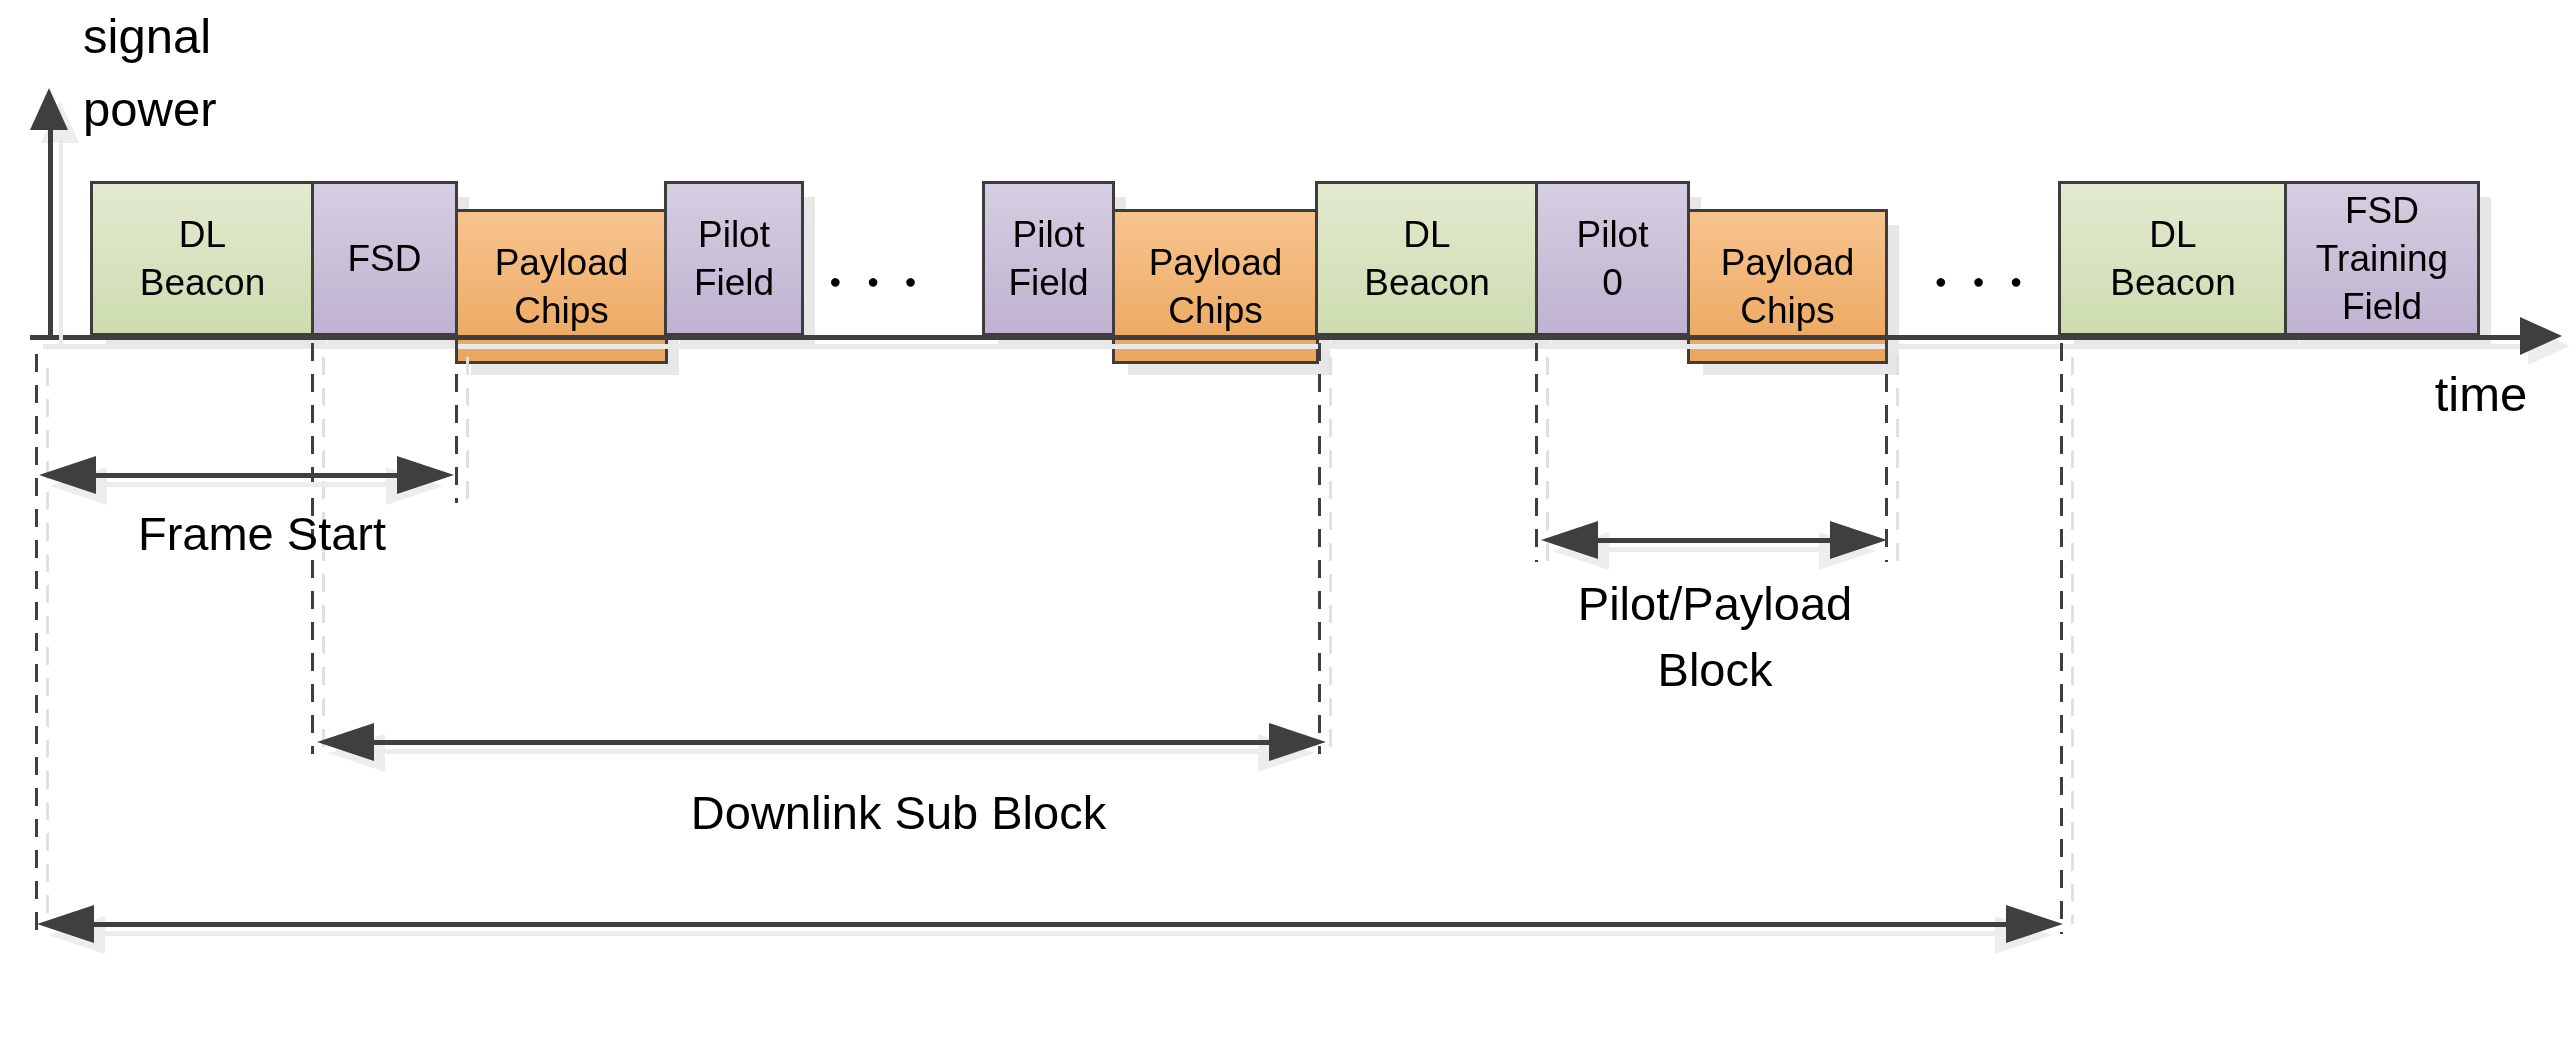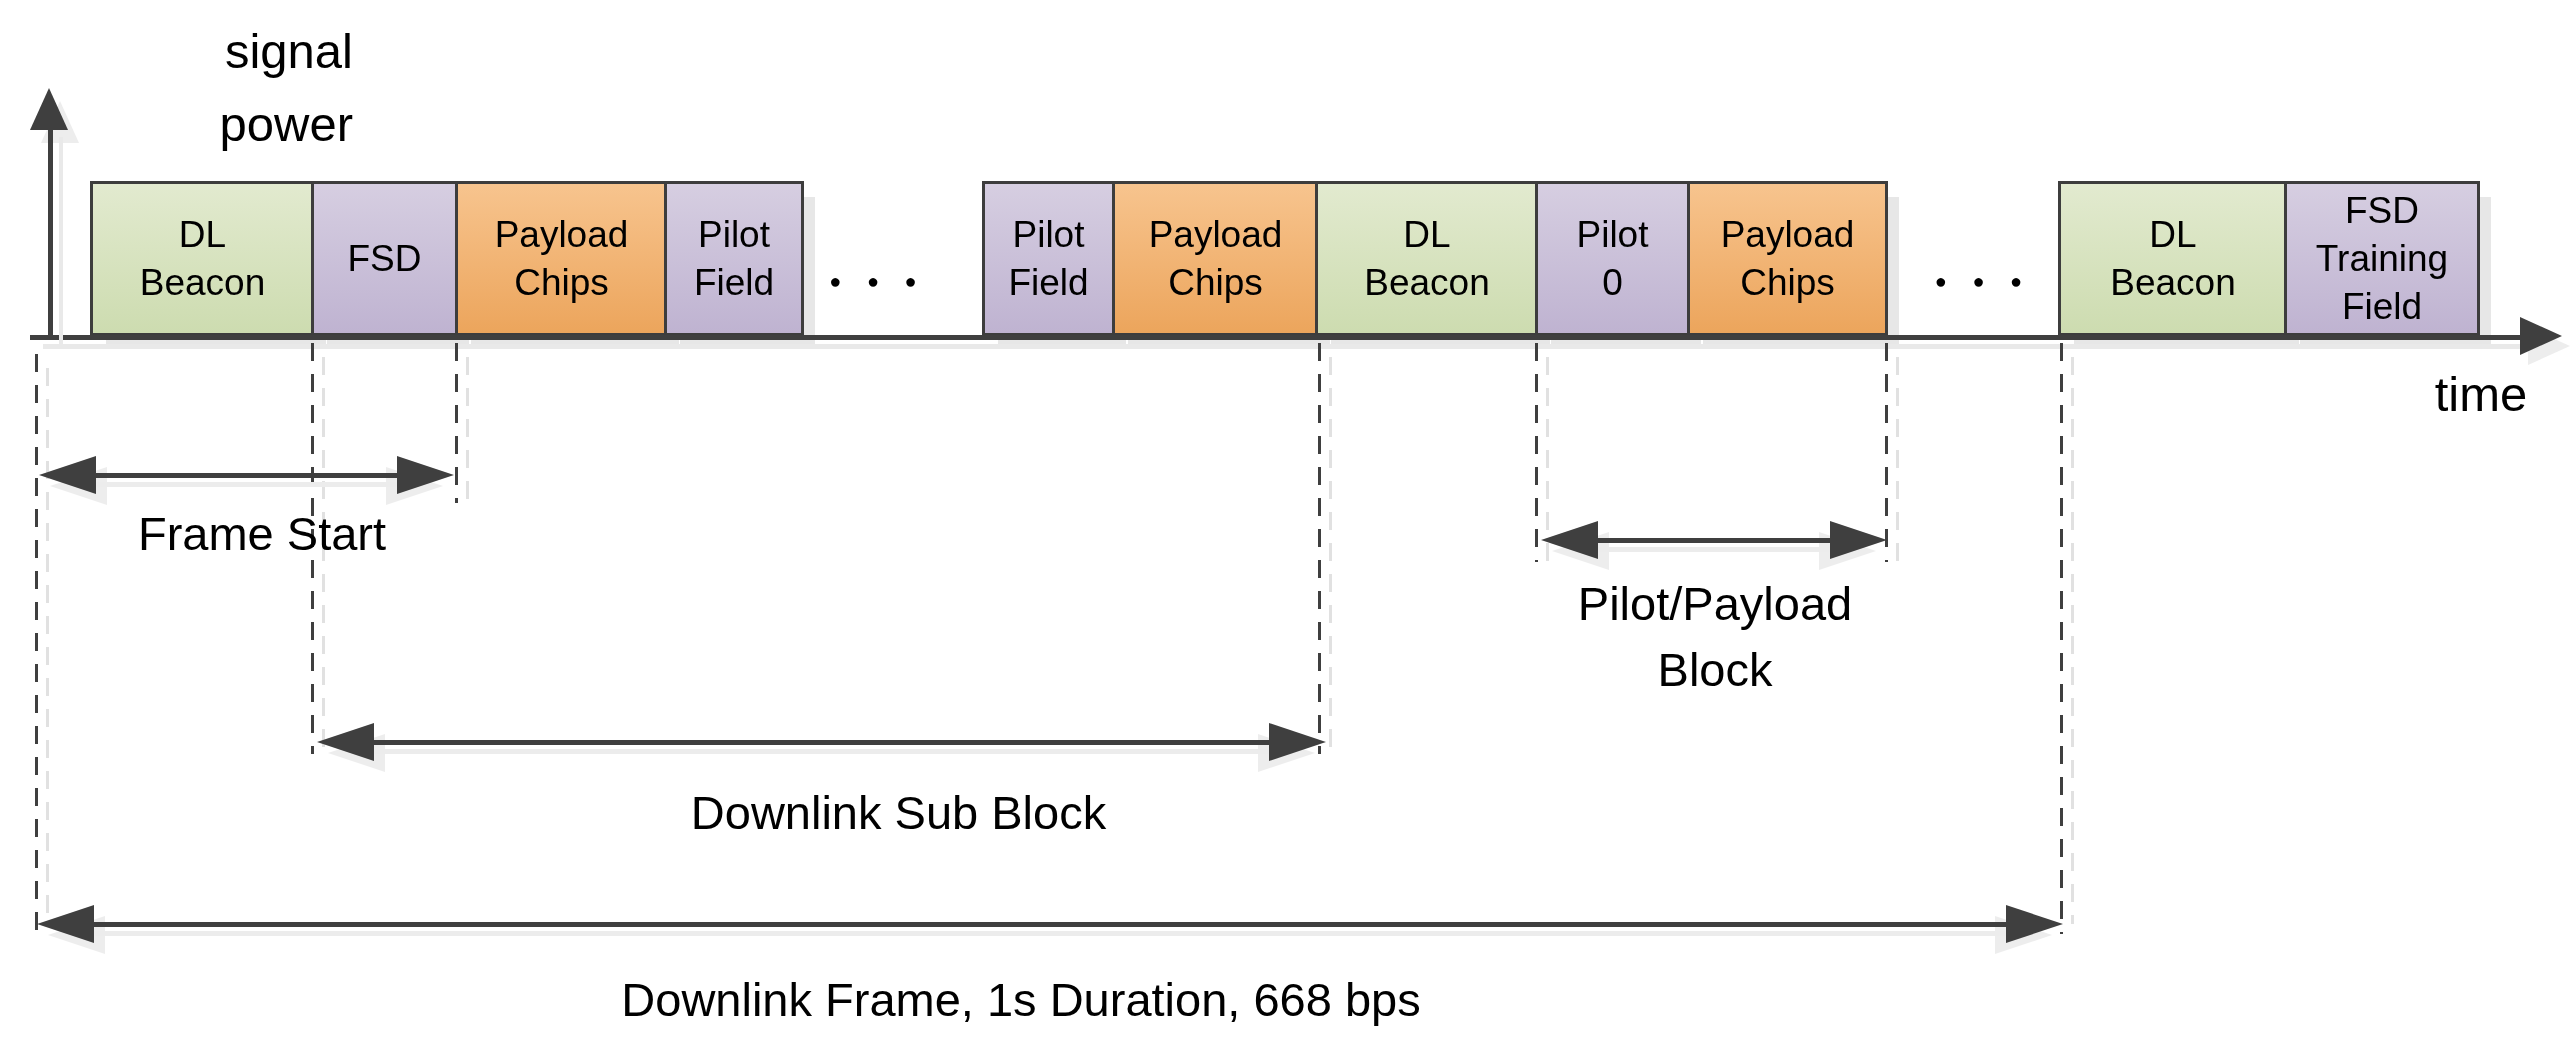--- a/index.html
+++ b/index.html
@@ -6,21 +6,21 @@
   .canvas{position:relative;width:2576px;height:1047px;background:#ffffff;
           font-family:"Liberation Sans",sans-serif;color:#000;overflow:hidden;}
 
   
   .block{position:absolute;top:181px;height:155px;box-sizing:border-box;
          border:3.4px solid #3d3d3d;display:flex;align-items:center;justify-content:center;
          text-align:center;font-size:37px;line-height:48px;white-space:pre-line;
          box-shadow:13.5px 13.5px 0 -2.5px #e7e7e7;}
   .block[data-color="green"] {background:linear-gradient(180deg,#e2eacf 0%,#cddcb0 100%);}
   .block[data-color="purple"]{background:linear-gradient(180deg,#d6cee1 0%,#bfb3d1 100%);}
-  .block[data-color="orange"]{background:linear-gradient(180deg,#f7c48e 0%,#eca55c 100%);}
+  .block[data-color="orange"]{background:linear-gradient(180deg,#f7c48e 0%,#eca55c 100%);margin-top:28px;}
 
   
   .guide{position:absolute;width:3.4px;
          background:repeating-linear-gradient(180deg,#3f3f3f 0 17.7px,transparent 17.7px 31px);}
   .guide::after{content:"";position:absolute;left:11px;top:13.5px;width:3.4px;height:96%;
          background:repeating-linear-gradient(180deg,#e1e1e1 0 17.7px,transparent 17.7px 31px);}
 
   
   .axis{position:absolute;}
   .axis-h-echo{position:absolute;left:13.5px;right:23.6px;top:27px;height:5px;background:#e9e9e9;}
@@ -47,21 +47,21 @@
   
   .lbl{position:absolute;font-size:47px;line-height:66px;text-align:center;white-space:pre-line;}
   .lbl.axis-lbl{font-size:49px;line-height:73px;}
   .dots{position:absolute;font-size:20px;line-height:46px;letter-spacing:10px;text-align:center;}
 </style>
 </head>
 <body>
 
 <div class="canvas">
 
-  <div class="lbl axis-lbl" style="left:83px;top:15px;width:270px;text-align:right;">signal
+  <div class="lbl axis-lbl" style="left:83px;top:0;width:270px;text-align:left;">signal
 power</div>
 
   <div class="block" style="left:90px;width:225px;" data-color="green">DL
 Beacon</div>
   <div class="block" style="left:311px;width:147px;" data-color="purple">FSD</div>
   <div class="block" style="left:455px;width:213px;" data-color="orange">Payload
 Chips</div>
   <div class="block" style="left:664px;width:140px;" data-color="purple">Pilot
 Field</div>
   <div class="block" style="left:982px;width:133px;" data-color="purple">Pilot
@@ -139,16 +139,15 @@
   <div class="lbl" style="left:561px;top:780px;width:675px;">Downlink Sub Block</div>
 
   <div class="dim" style="left:37px;top:905px;width:2026px;">
     <div class="ehead l"></div>
     <div class="ehead r"></div>
     <div class="dim-echo"></div>
     <div class="dim-line"></div>
     <div class="head l"></div>
     <div class="head r"></div>
   </div>
-  <div class="lbl" style="left:506px;top:967px;width:1030px;">Downlink Frame, 1s Duration, 668 bps</div>
 
 </div>
 
 
 </body></html>

